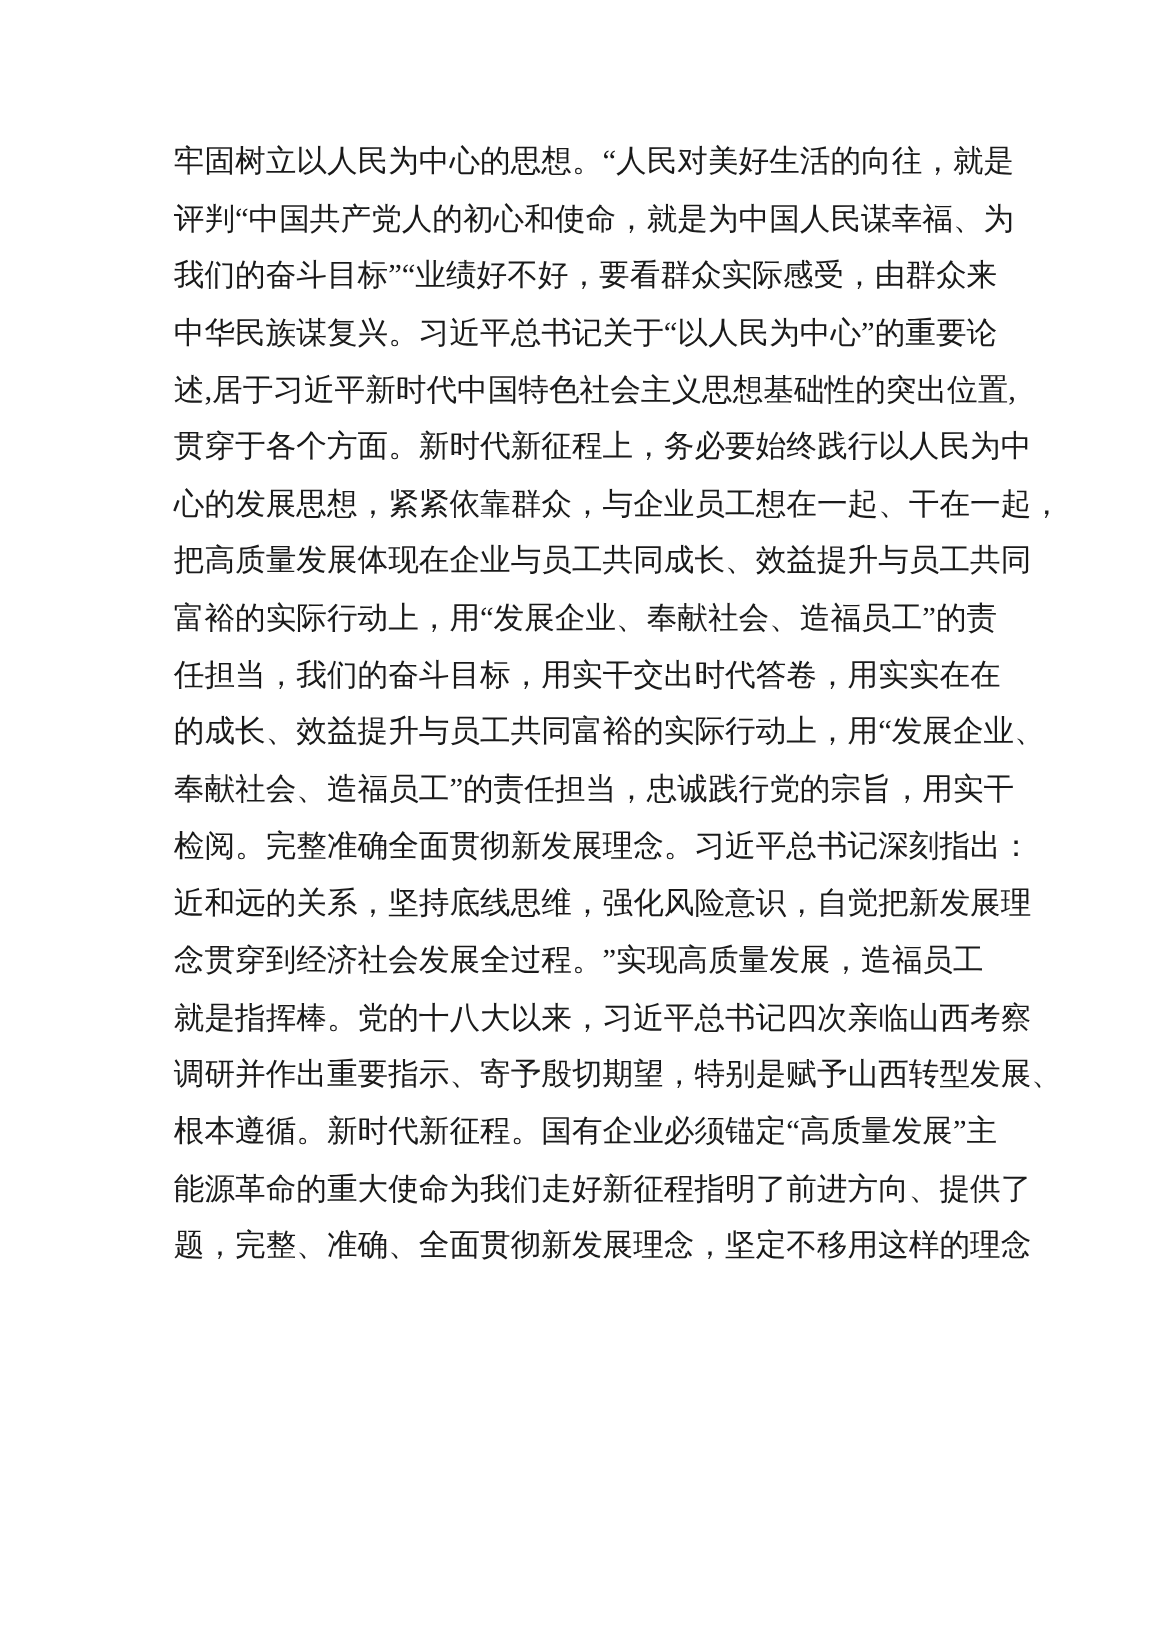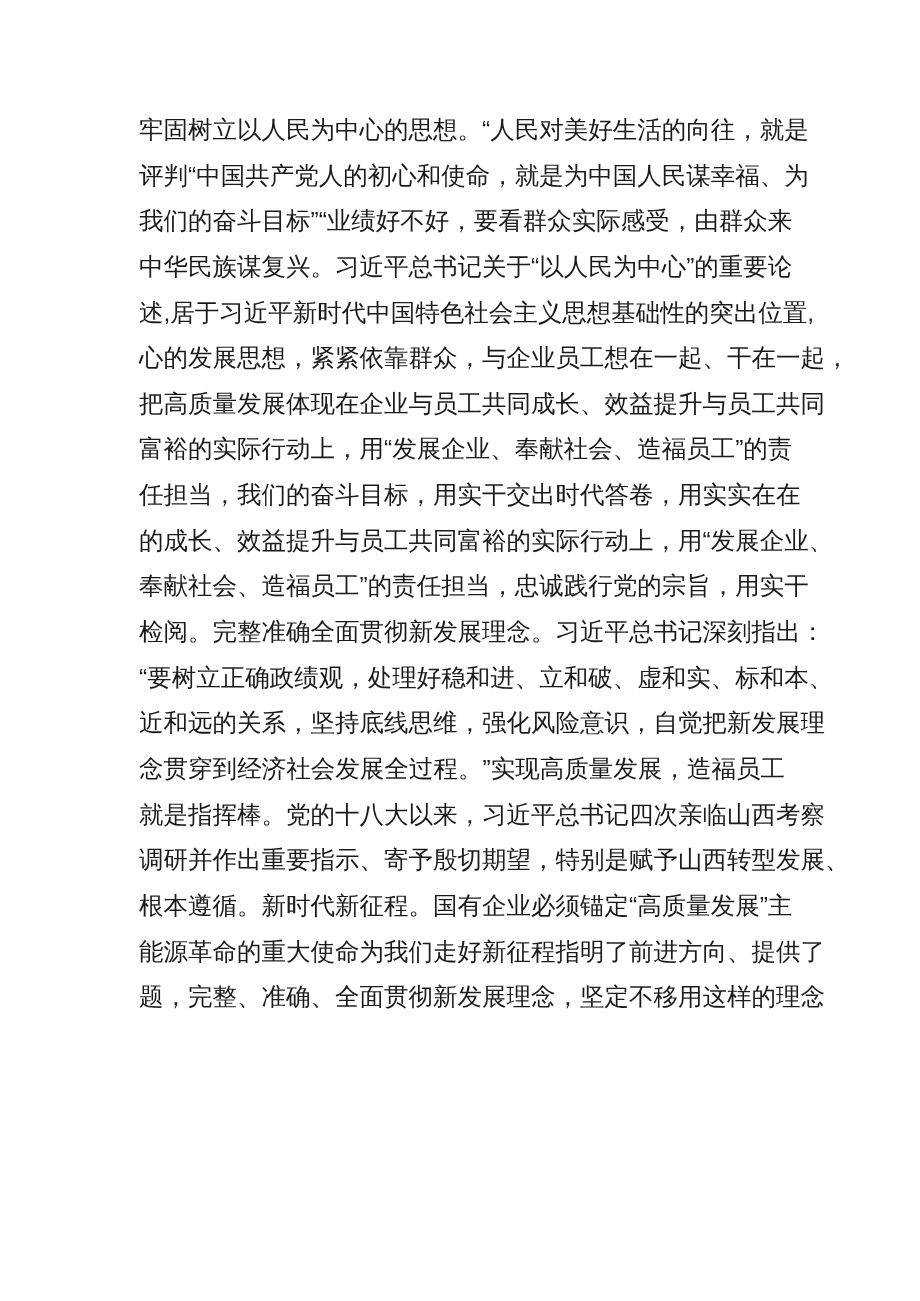--- a/index.html
+++ b/index.html
@@ -24,21 +24,21 @@
     .text-block {
       position: absolute;
       left: 139px;
       top: 114px;
       width: 646px;
     }
     .line {
       display: block;
       height: 45.65px;
       line-height: 32px;
-      font-family: Liberation Sans, sans-serif;
+      font-family: Liberation Serif, serif;
       font-size: 24.5px;
       color: #1a1a1a;
       white-space: nowrap;
       text-align: justify;
       text-align-last: justify;
       letter-spacing: 0;
     }
     .line.last {
       text-align-last: justify;
     }
@@ -46,28 +46,28 @@
 </head>
 <body>
 
 <div class="page">
   <div class="text-block">
     <span class="line">牢固树立以人民为中心的思想。“人民对美好生活的向往，就是</span>
     <span class="line">评判“中国共产党人的初心和使命，就是为中国人民谋幸福、为</span>
     <span class="line">我们的奋斗目标”“业绩好不好，要看群众实际感受，由群众来</span>
     <span class="line">中华民族谋复兴。习近平总书记关于“以人民为中心”的重要论</span>
     <span class="line">述,居于习近平新时代中国特色社会主义思想基础性的突出位置,</span>
+    <span class="line">贯穿于各个方面。新时代新征程上，务必要始终践行以人民为中</span>
     <span class="line">心的发展思想，紧紧依靠群众，与企业员工想在一起、干在一起，</span>
     <span class="line">把高质量发展体现在企业与员工共同成长、效益提升与员工共同</span>
     <span class="line">富裕的实际行动上，用“发展企业、奉献社会、造福员工”的责</span>
     <span class="line">任担当，我们的奋斗目标，用实干交出时代答卷，用实实在在</span>
     <span class="line">的成长、效益提升与员工共同富裕的实际行动上，用“发展企业、</span>
     <span class="line">奉献社会、造福员工”的责任担当，忠诚践行党的宗旨，用实干</span>
     <span class="line">检阅。完整准确全面贯彻新发展理念。习近平总书记深刻指出：</span>
-    <span class="line">“要树立正确政绩观，处理好稳和进、立和破、虚和实、标和本、</span>
     <span class="line">近和远的关系，坚持底线思维，强化风险意识，自觉把新发展理</span>
     <span class="line">念贯穿到经济社会发展全过程。”实现高质量发展，造福员工</span>
     <span class="line">就是指挥棒。党的十八大以来，习近平总书记四次亲临山西考察</span>
     <span class="line">调研并作出重要指示、寄予殷切期望，特别是赋予山西转型发展、</span>
     <span class="line">根本遵循。新时代新征程。国有企业必须锚定“高质量发展”主</span>
     <span class="line">能源革命的重大使命为我们走好新征程指明了前进方向、提供了</span>
     <span class="line last">题，完整、准确、全面贯彻新发展理念，坚定不移用这样的理念</span>
   </div>
 </div>
 

